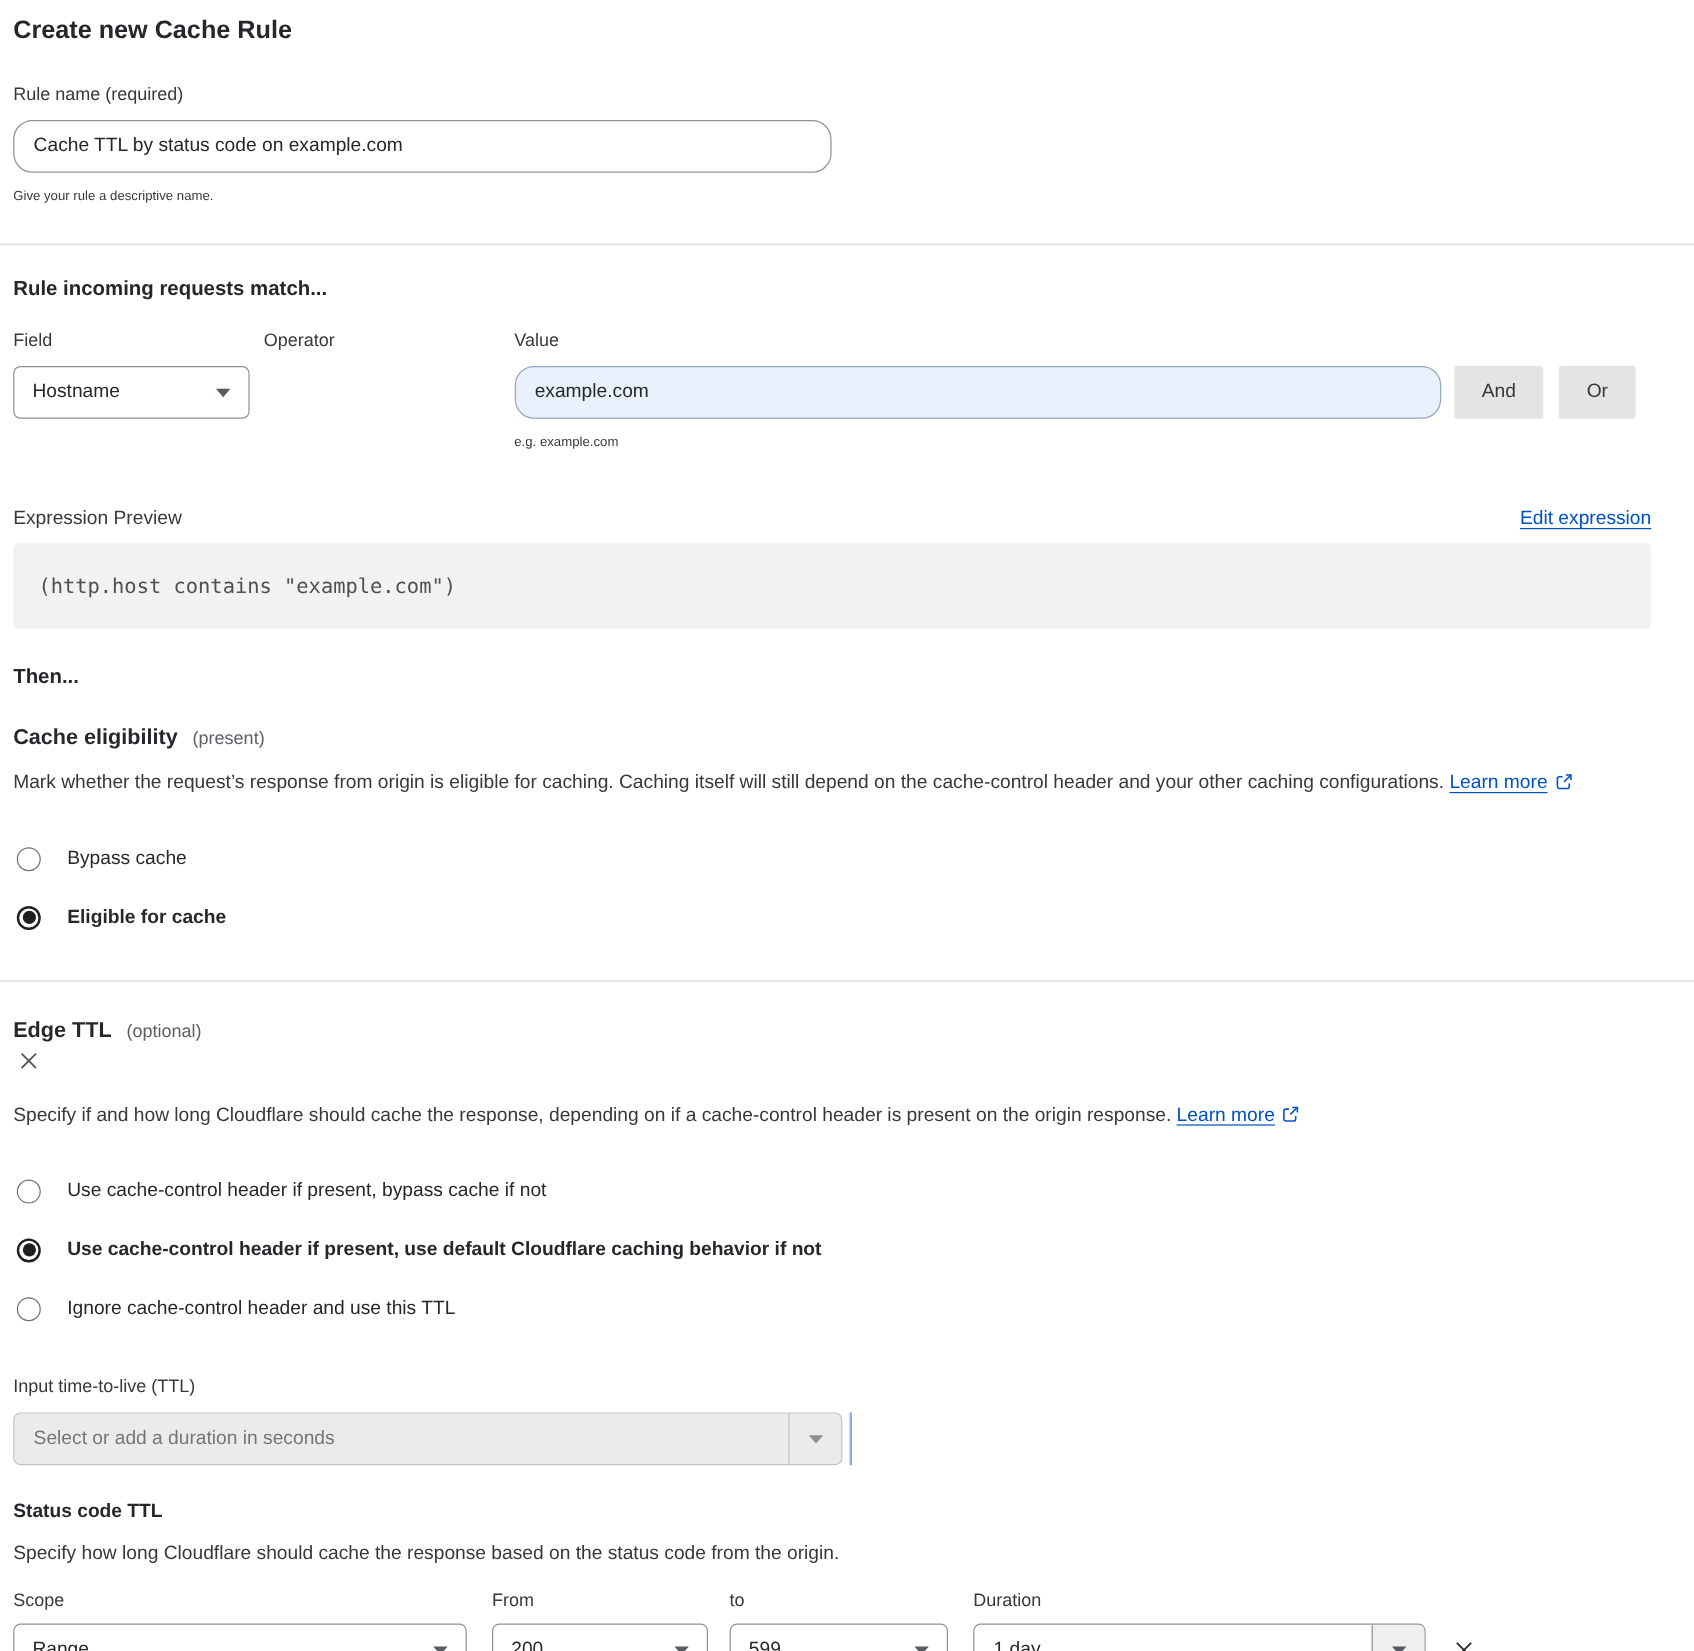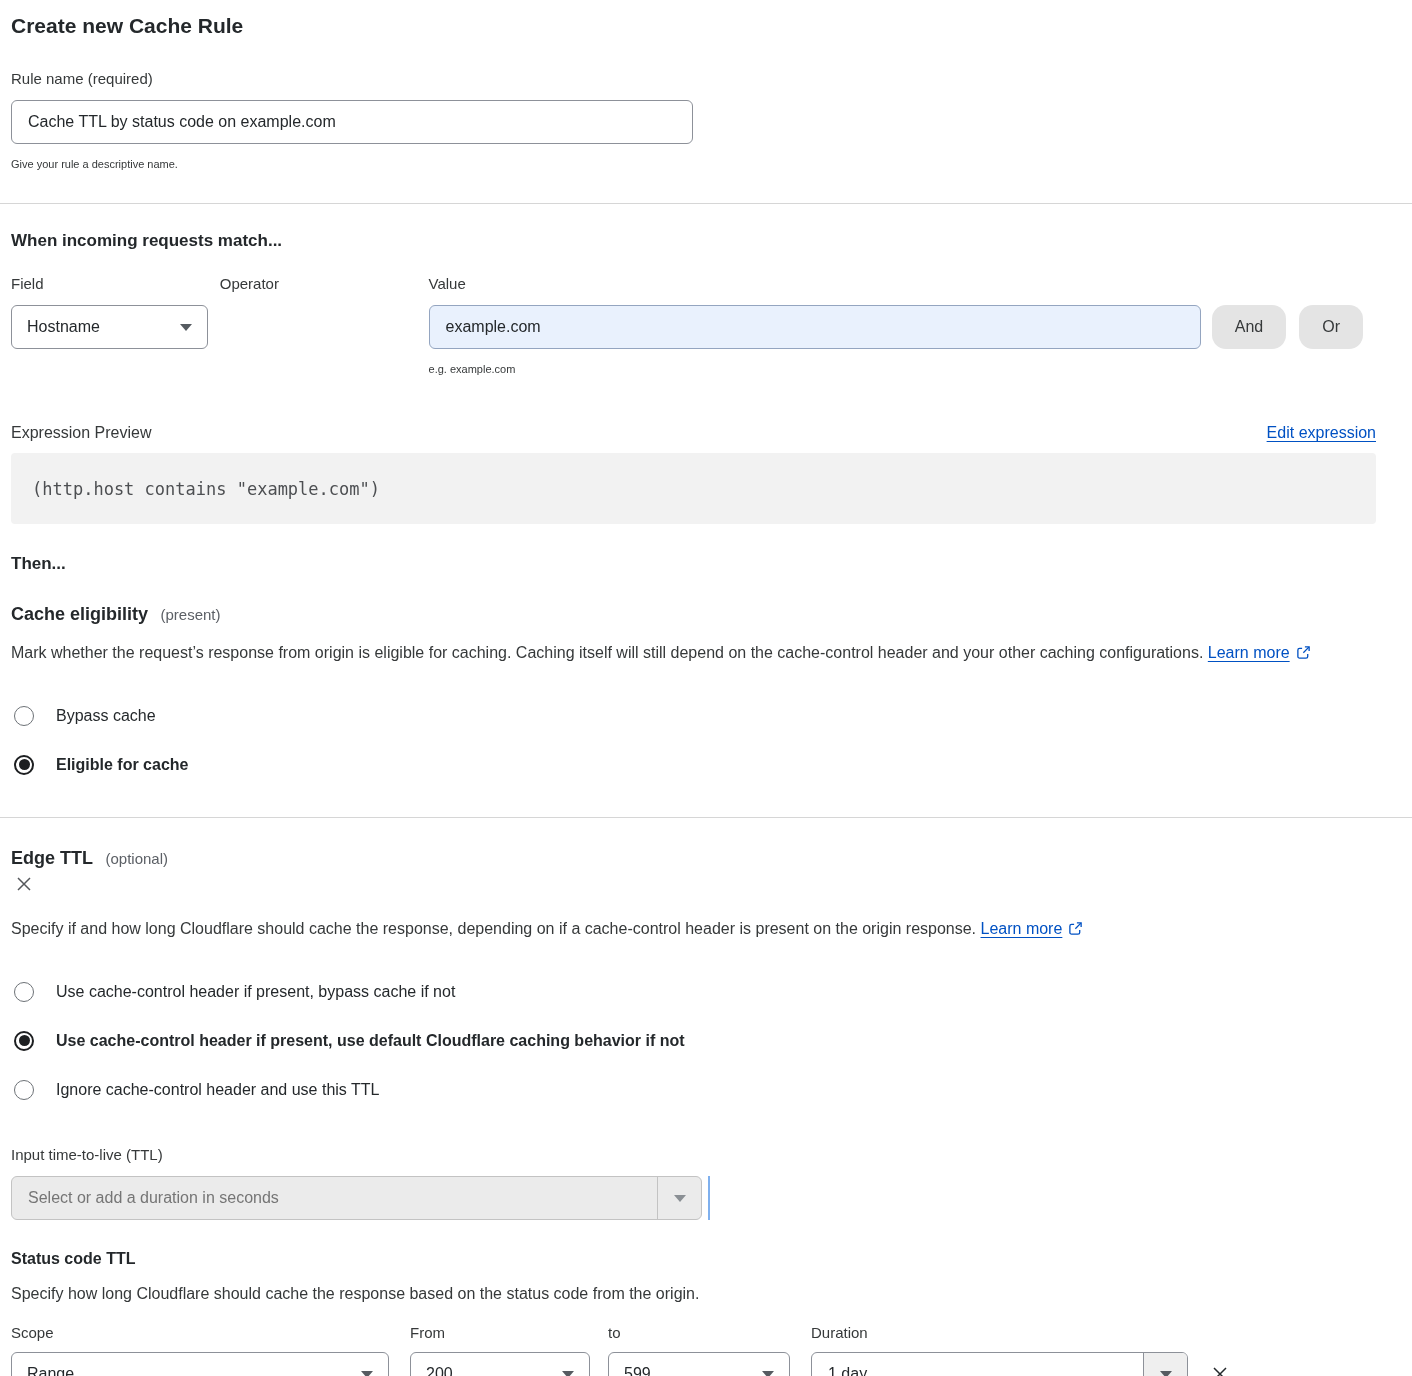--- a/index.html
+++ b/index.html
@@ -10,21 +10,21 @@
     color:#36393a;
     -webkit-font-smoothing:antialiased;
   }
   .page { padding:14px 36px 24px 11px; }
 
   h1.page-title { font-size:21px; font-weight:700; color:#24282b; margin:0 0 30px 0; }
 
   label.field-label { display:block; font-size:15px; color:#36393a; margin-bottom:10px; line-height:22px; }
 
   .text-input {
-    height:44px; border:1px solid #8d9199; border-radius:6px;
+    height:44px; border:1px solid #8d9199; border-radius:16px;
     font-family:"Liberation Sans", sans-serif; font-size:16px; color:#24282b;
     padding:0 16px; outline:none; background:#fff; display:block;
   }
   .rule-name-input { width:682px; }
   .help-text { font-size:11px; color:#36393a; margin-top:9px; line-height:22px; }
 
   hr.divider { border:none; border-top:1px solid #d6d6d6; margin:28px -36px 0 -11px; }
 
   h2.section-heading { font-size:17px; font-weight:700; color:#24282b; margin:27px 0 22px 0; }
 
@@ -39,21 +39,21 @@
   .select-box {
     height:44px; border:1px solid #8d9199; border-radius:6px; background:#fff;
     display:flex; align-items:center; justify-content:space-between;
     padding:0 15px; font-size:16px; color:#24282b; cursor:pointer;
   }
   .caret { width:0; height:0; border-left:6px solid transparent; border-right:6px solid transparent; border-top:7px solid #565b61; flex:none; }
 
   .value-input { width:100%; background:#e9f1fd; border-color:#94a5c0; }
 
   .gray-btn {
-    height:44px; border:none; border-radius:14px; background:#e4e4e4;
+    height:44px; border:none; border-radius:2px; background:#e4e4e4;
     font-family:"Liberation Sans", sans-serif; font-size:16px; color:#36393a;
     padding:0 23px; cursor:pointer;
   }
 
   .expr-row { display:flex; justify-content:space-between; align-items:flex-end; margin:44px 0 11px 0; font-size:16px; }
   a.link { color:#0051c3; text-decoration:underline; text-underline-offset:3px; cursor:pointer; }
   .ext-icon { margin-left:6px; vertical-align:-2px; }
 
   .code-box {
     background:#f2f2f2; border-radius:4px; height:71px;
@@ -123,21 +123,21 @@
   <h1 class="page-title">Create new Cache Rule</h1>
 
   <div>
     <label class="field-label">Rule name (required)</label>
     <input type="text" class="text-input rule-name-input" value="Cache TTL by status code on example.com" style="">
     <div class="help-text">Give your rule a descriptive name.</div>
   </div>
 
   <hr class="divider">
 
-  <h2 class="section-heading">When incoming requests match...</h2>
+  <h2 class="section-heading">Rule incoming requests match...</h2>
 
   <div class="match-row">
     <div class="match-col col-field">
       <label class="field-label">Field</label>
       <div class="select-box">
         <span>Hostname</span>
         <span class="caret"></span>
       </div>
     </div>
     <div class="match-col col-operator">

